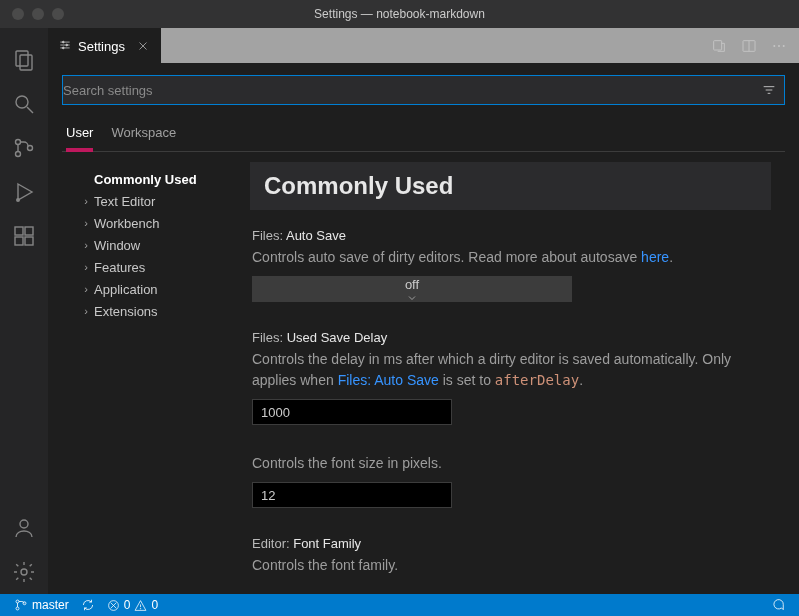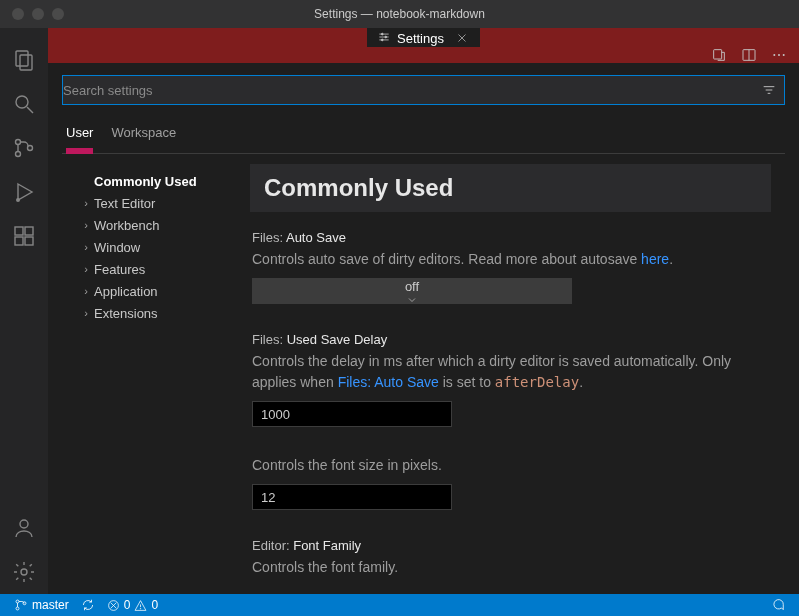--- a/index.html
+++ b/index.html
@@ -65,24 +65,23 @@
 .activity-spacer { flex: 1; }
 .editor-area {
   flex: 1;
   background: #1e1e1e;
   display: flex;
   flex-direction: column;
   min-width: 0;
 }
 .tab-bar {
   height: 35px;
-  background: #7f1d1d;
-  display: flex;
-  align-items: center;
-  flex-direction: column;
+  background: #a3a3a3;
+  display: flex;
+  align-items: center;
 }
 .editor-tab {
   height: 35px;
   background: #1e1e1e;
   display: flex;
   align-items: center;
   padding: 0 10px;
   gap: 6px;
   border-top: 1px solid #1e1e1e;
   color: #fff;
@@ -147,21 +146,21 @@
   padding-left: 4px;
 }
 .scope-tab {
   padding: 6px 0 8px 0;
   color: #a0a0a0;
   cursor: pointer;
   font-size: 13px;
 }
 .scope-tab.active {
   color: #fff;
-  border-bottom: 6px solid #be185d;
+  border-bottom: 4px solid #be185d;
   margin-bottom: -1px;
 }
 .settings-content {
   flex: 1;
   display: flex;
   overflow: hidden;
   margin-top: 8px;
 }
 .toc {
   width: 188px;

